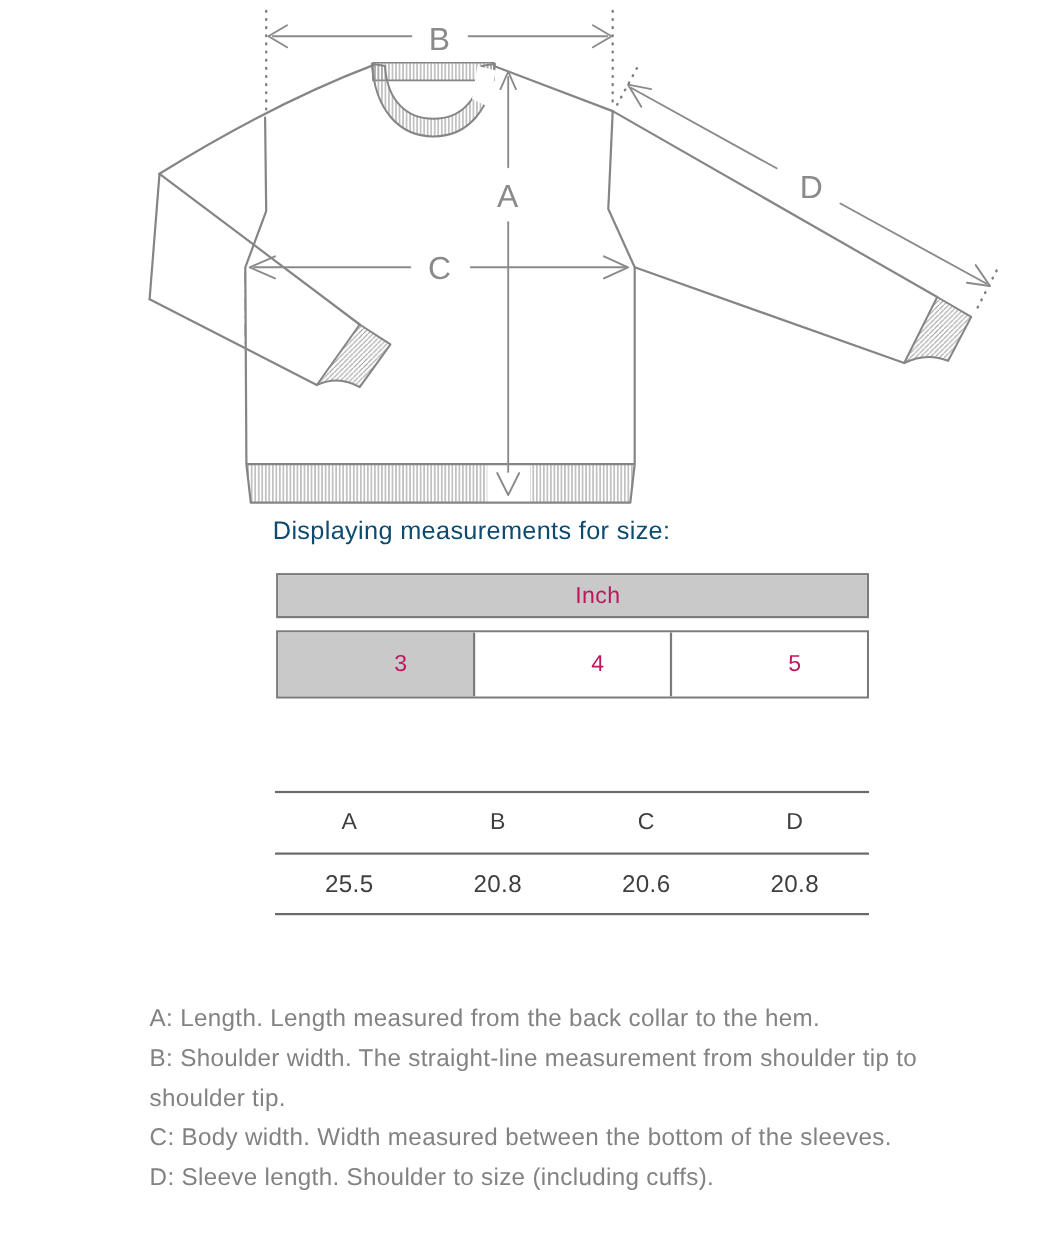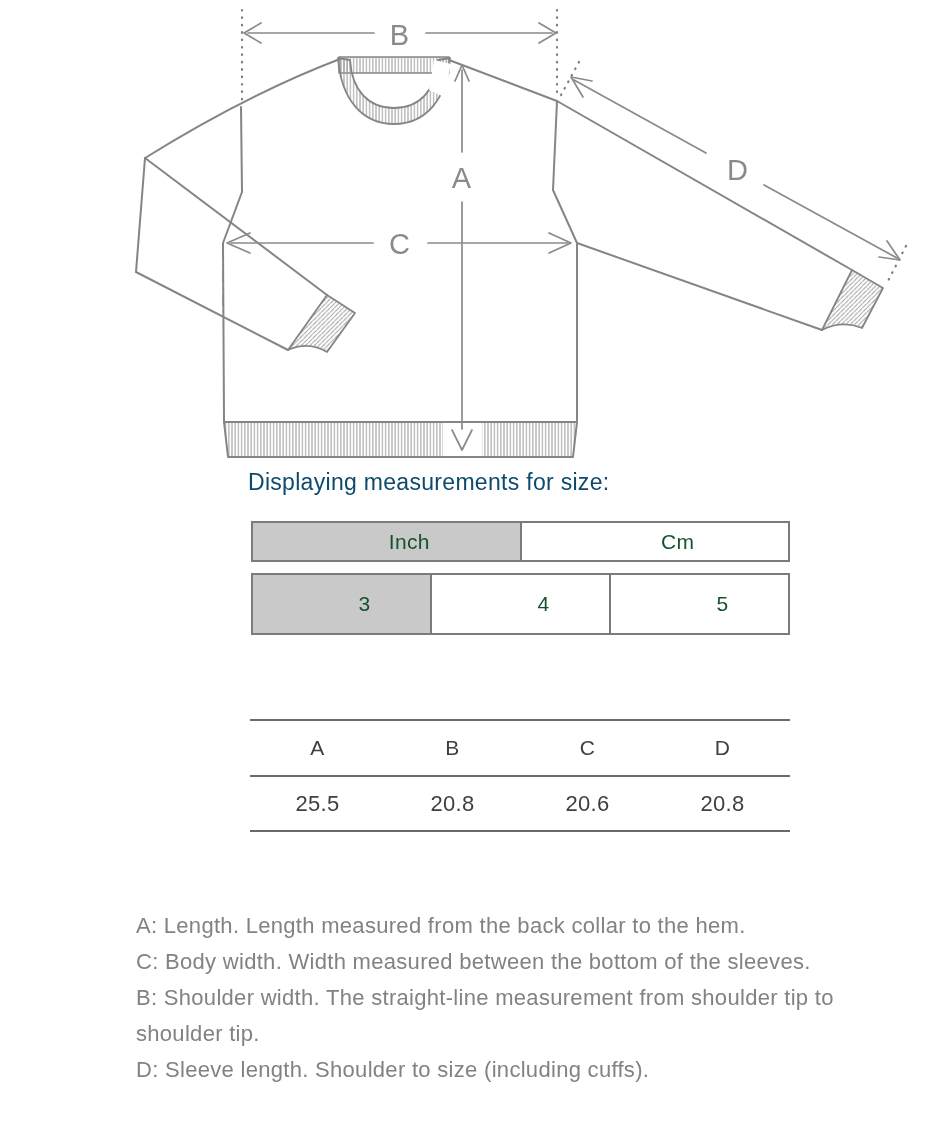--- a/index.html
+++ b/index.html
@@ -13,21 +13,21 @@
     color:#0c4a6e;letter-spacing:0.3px;
   }
   .selector{
     position:absolute;left:251px;display:flex;box-sizing:border-box;
     border:2px solid #7b7b7b;background:#ffffff;
   }
   .selector.units{top:521px;width:539px;height:41px;}
   .selector.sizes{top:573px;width:539px;height:62px;}
   .selector .cell{
     flex:1;display:flex;align-items:center;justify-content:center;
-    font-size:21px;color:#14532d;letter-spacing:0.3px;cursor:pointer;
+    font-size:21px;color:#be185d;letter-spacing:0.3px;cursor:pointer;
     border-left:2px solid #7b7b7b;background:#ffffff;padding-left:46px;
   }
   .selector .cell:first-child{border-left:none;}
   .selector .cell.selected{background:#c9c9c9;}
   .meas-table{
     position:absolute;left:250px;top:719px;width:540px;
     border-top:2px solid #6a6a6a;
   }
   .meas-row{
     display:flex;border-bottom:2px solid #6a6a6a;align-items:center;
@@ -128,21 +128,20 @@
       <text x="462" y="188">A</text>
       <text x="400" y="254">C</text>
       <text x="738" y="180">D</text>
     </g>
   </svg>
 
   <div class="size-title">Displaying measurements for size:</div>
 
   <div class="selector units">
     <div class="cell selected">Inch</div>
-    <div class="cell">Cm</div>
   </div>
 
   <div class="selector sizes">
     <div class="cell selected">3</div>
     <div class="cell">4</div>
     <div class="cell">5</div>
   </div>
 
   <div class="meas-table">
     <div class="meas-row head">
@@ -154,18 +153,18 @@
     <div class="meas-row vals">
       <div class="meas-cell">25.5</div>
       <div class="meas-cell">20.8</div>
       <div class="meas-cell">20.6</div>
       <div class="meas-cell">20.8</div>
     </div>
   </div>
 
   <div class="legend">
     <p class="legend-item">A: Length. Length measured from the back collar to the hem.</p>
+    <p class="legend-item">B: Shoulder width. The straight-line measurement from shoulder tip to shoulder tip.</p>
     <p class="legend-item">C: Body width. Width measured between the bottom of the sleeves.</p>
-    <p class="legend-item">B: Shoulder width. The straight-line measurement from shoulder tip to shoulder tip.</p>
     <p class="legend-item">D: Sleeve length. Shoulder to size (including cuffs).</p>
   </div>
 
 </div>
 
 </body></html>

